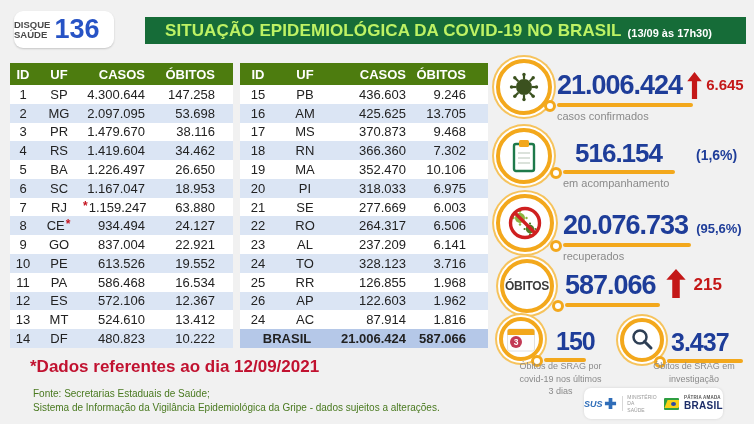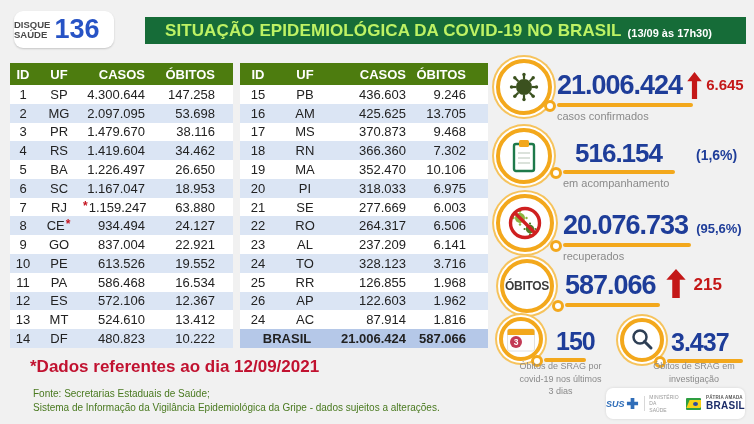--- a/index.html
+++ b/index.html
@@ -88,21 +88,21 @@
   #st-150 .v-big { font-size:25px; }
   #st-150 .underline { width:42px; margin-left:-12px; }
   #st-3437 { left:671px; top:330px; }
   #st-3437 .v-big { font-size:25px; }
   #st-3437 .underline { width:76px; margin-left:-4px; }
   .srag-label { position:absolute; text-align:center; font-size:9px; color:#8a8a8a; line-height:1.4; }
   #lbl-150  { left:513px; top:360px; width:95px; }
   #lbl-3437 { left:644px; top:360px; width:100px; }
   
   .logos {
-    position:absolute; left:606px; top:388px; width:139px; height:31px;
+    position:absolute; left:584px; top:388px; width:139px; height:31px;
     background:#fff; border-radius:7px; box-shadow:0 0 3px rgba(0,0,0,.12);
     display:flex; align-items:center; justify-content:center; gap:5px;
   }
   .sus { display:flex; align-items:center; gap:1px; }
   .sus-text { font-size:9px; font-weight:bold; font-style:italic; color:#2f6db8; }
   .divider { width:1px; height:15px; background:#d8d8d8; }
   .ministry { font-size:5px; color:#9a9a9a; line-height:1.25; text-transform:uppercase; }
   .flag { width:18px; height:12px; background:#2e9e41; position:relative; overflow:hidden; border-radius:1px; }
   .flag-y { position:absolute; left:2px; top:2px; width:14px; height:8px; background:#f7d117; transform:skewX(-22deg); }
   .flag-b { position:absolute; left:7px; top:4px; width:5px; height:4px; background:#2b49a3; border-radius:50%; }

